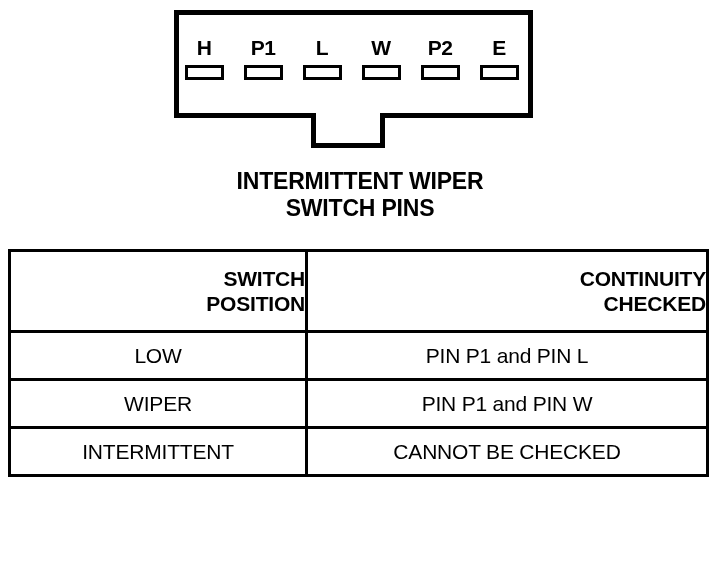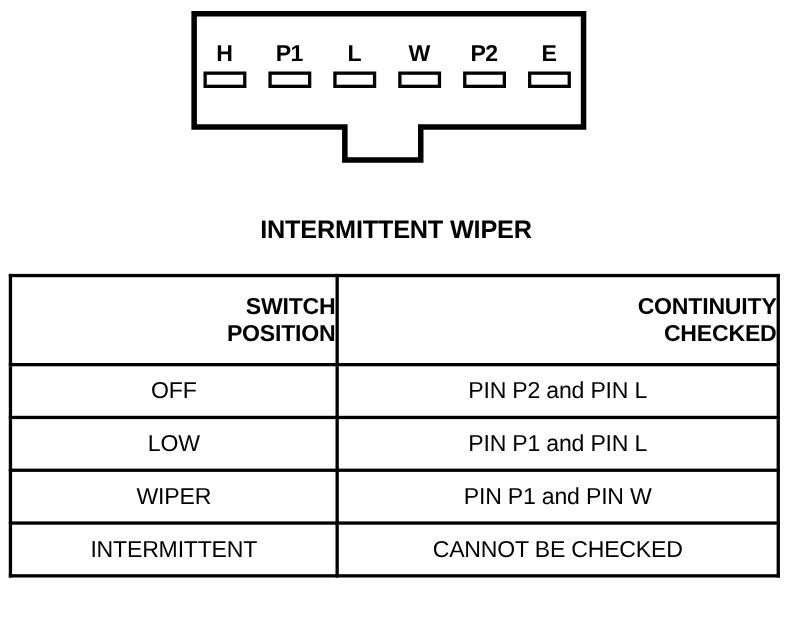--- a/index.html
+++ b/index.html
@@ -45,21 +45,20 @@
     width: 720px;
     text-align: center;
     font-weight: bold;
     font-size: 23px;
     line-height: 27px;
     letter-spacing: -0.2px;
   }
   #diagram-caption .cap-line {
     display: block;
     white-space: nowrap;
-    margin-top: 27px;
   }
 
   
   #continuity-table {
     position: absolute;
     left: 8px;
     top: 249px;
     width: 692px;
     border-collapse: collapse;
     table-layout: fixed;
@@ -112,40 +111,37 @@
     <rect x="245.5" y="66.5" width="36" height="12" fill="#ffffff" stroke="#000000" stroke-width="3"></rect>
     <rect x="304.5" y="66.5" width="36" height="12" fill="#ffffff" stroke="#000000" stroke-width="3"></rect>
     <rect x="363.5" y="66.5" width="36" height="12" fill="#ffffff" stroke="#000000" stroke-width="3"></rect>
     <rect x="422.5" y="66.5" width="36" height="12" fill="#ffffff" stroke="#000000" stroke-width="3"></rect>
     <rect x="481.5" y="66.5" width="36" height="12" fill="#ffffff" stroke="#000000" stroke-width="3"></rect>
   </svg>
 </div>
 
 <div id="diagram-caption">
   <span class="cap-line">INTERMITTENT WIPER</span>
+  <span class="cap-line">SWITCH PINS</span>
 </div>
 
 <table id="continuity-table">
   <tbody>
     <tr>
       <td class="header-cell col-position">
         <span class="hdr-line">SWITCH</span>
         <span class="hdr-line">POSITION</span>
       </td>
       <td class="header-cell col-continuity">
         <span class="hdr-line">CONTINUITY</span>
         <span class="hdr-line">CHECKED</span>
       </td>
     </tr>
 
     <tr>
-      <td class="body-cell col-position">OFF</td>
-      <td class="body-cell col-continuity">PIN P2 and PIN L</td>
-    </tr>
-    <tr>
       <td class="body-cell col-position">LOW</td>
       <td class="body-cell col-continuity">PIN P1 and PIN L</td>
     </tr>
     <tr>
       <td class="body-cell col-position">WIPER</td>
       <td class="body-cell col-continuity">PIN P1 and PIN W</td>
     </tr>
     <tr>
       <td class="body-cell col-position">INTERMITTENT</td>
       <td class="body-cell col-continuity">CANNOT BE CHECKED</td>

